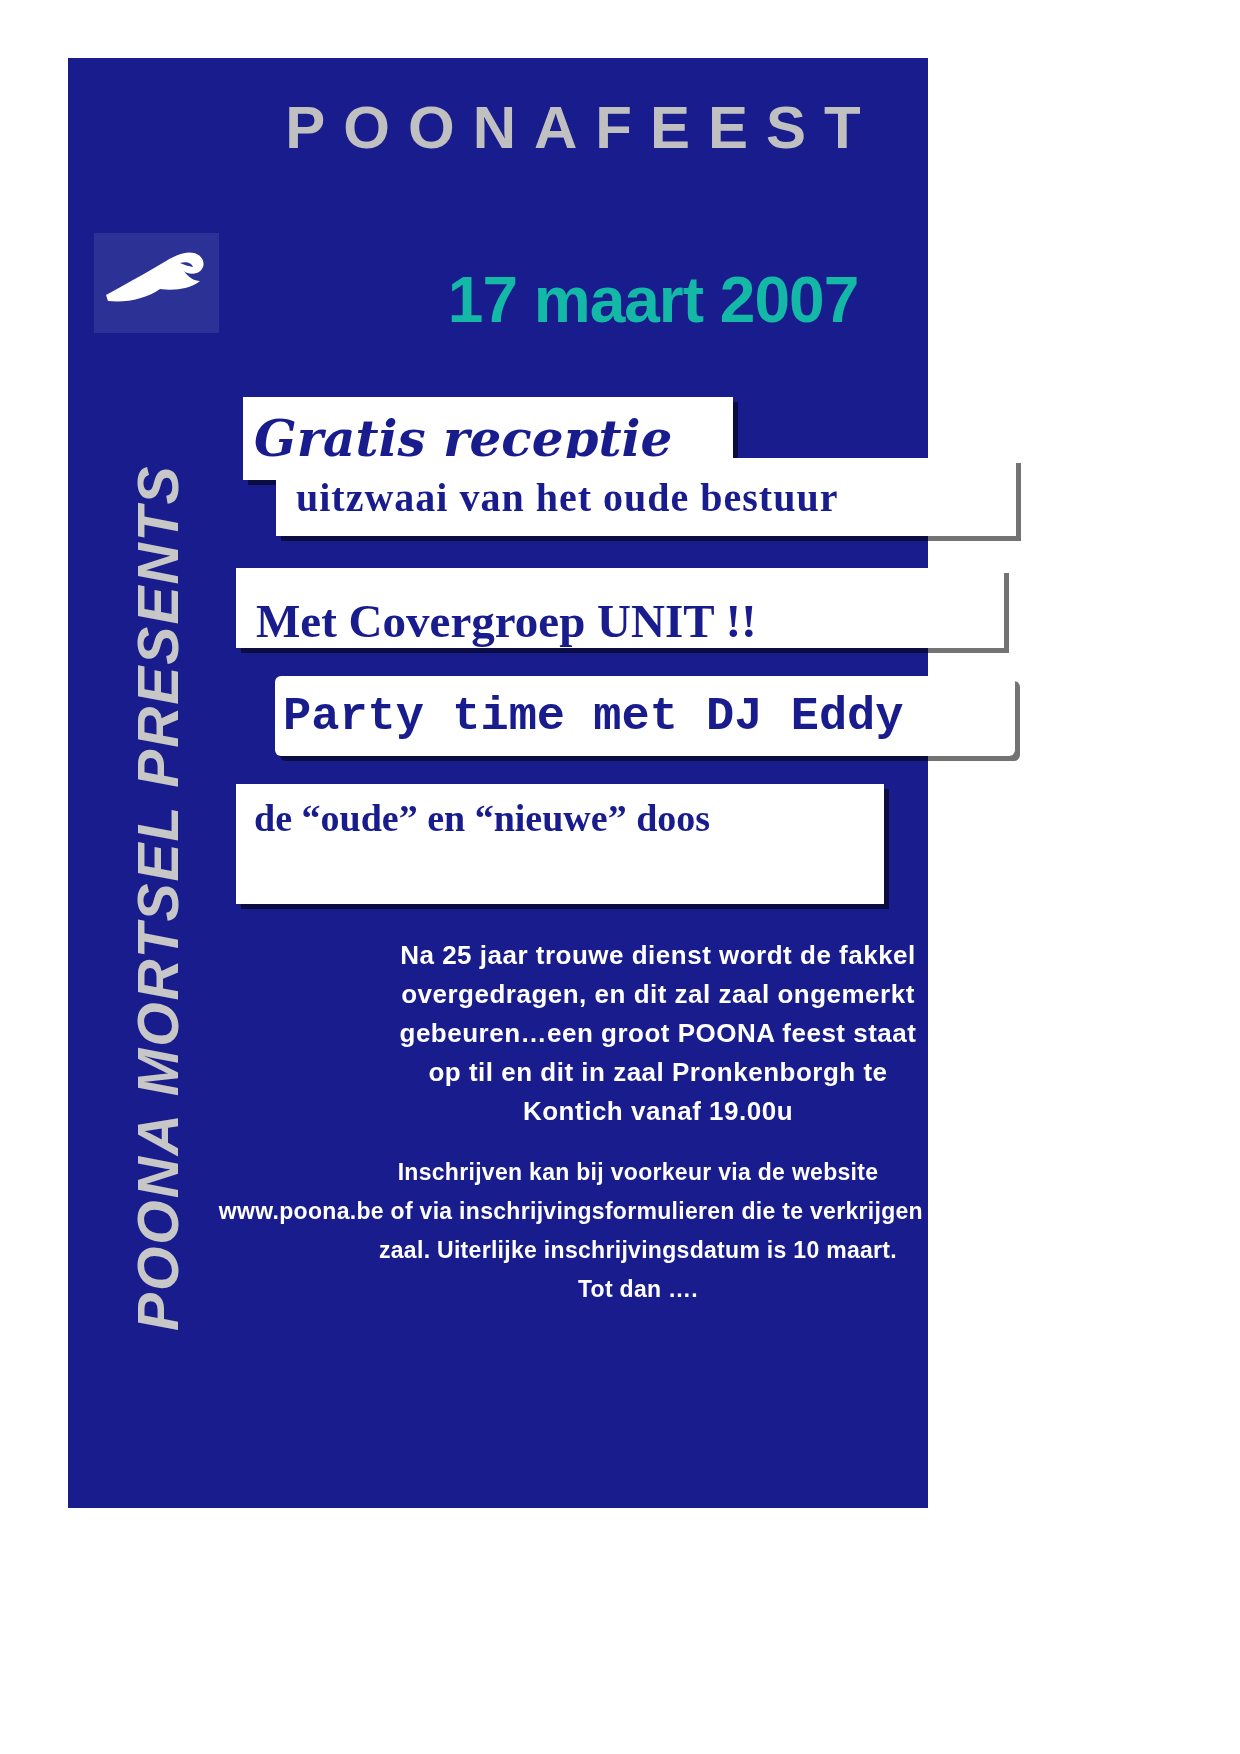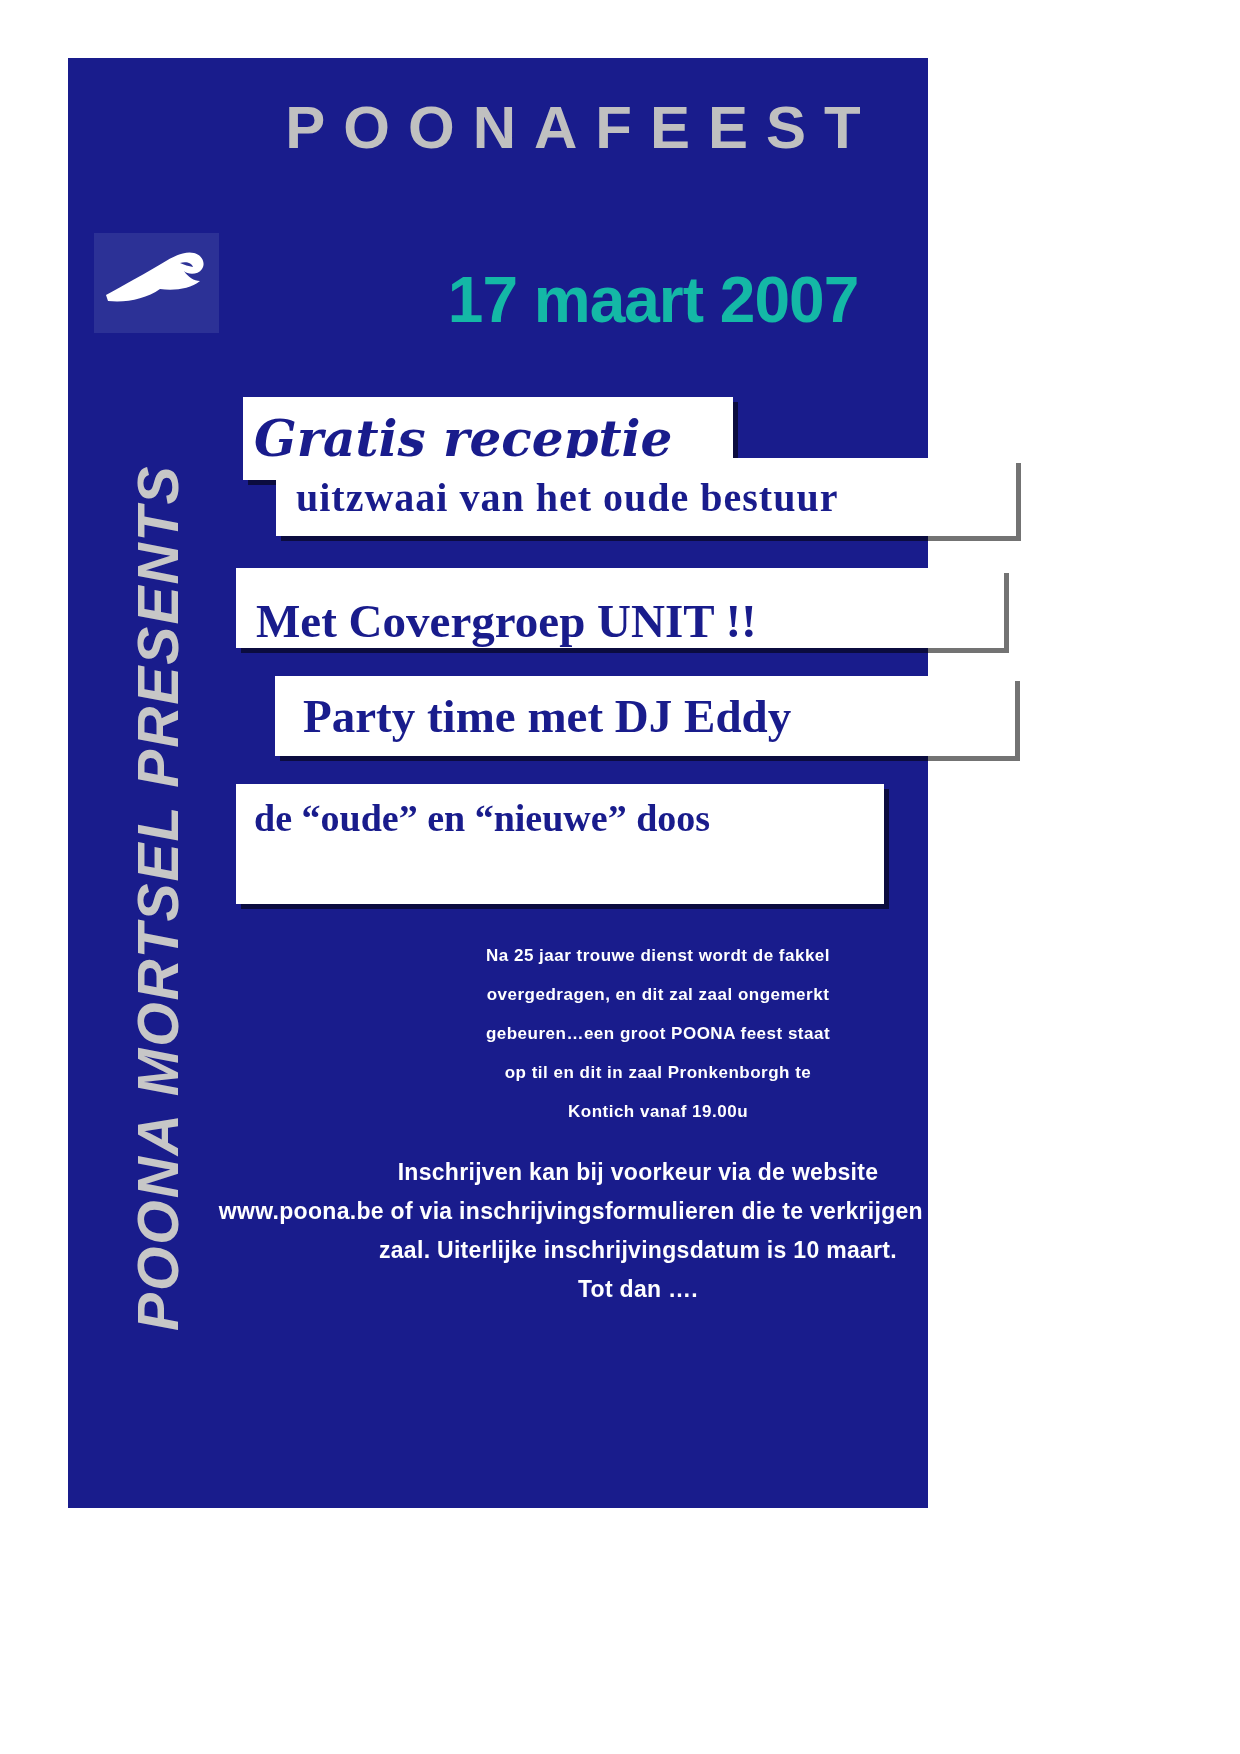--- a/index.html
+++ b/index.html
@@ -130,24 +130,25 @@
     font-weight: bold;
     font-size: 47px;
     align-items: flex-end;
   }
 
   .box-4 {
     left: 207px;
     top: 618px;
     width: 740px;
     height: 80px;
-    padding-left: 28px;
-    font-family: Liberation Serif, serif;
+    padding-left: 8px;
+    font-family: Liberation Mono, monospace;
     font-weight: bold;
     font-size: 47px;
+    border-radius: 6px;
   }
 
   .box-5 {
     left: 168px;
     top: 726px;
     width: 648px;
     height: 120px;
     padding-left: 18px;
     font-family: "Liberation Serif", serif;
     font-weight: bold;
@@ -163,21 +164,21 @@
     position: absolute;
     color: #ffffff;
     font-family: "Liberation Sans", sans-serif;
     font-weight: bold;
     text-align: center;
   }
   .para-1 {
     left: 195px;
     top: 878px;
     width: 790px;
-    font-size: 17px;
+    font-size: 26px;
     line-height: 39px;
     letter-spacing: 0.5px;
   }
   .para-2 {
     left: 130px;
     top: 1095px;
     width: 880px;
     font-size: 23px;
     line-height: 39px;
     letter-spacing: 0.3px;

